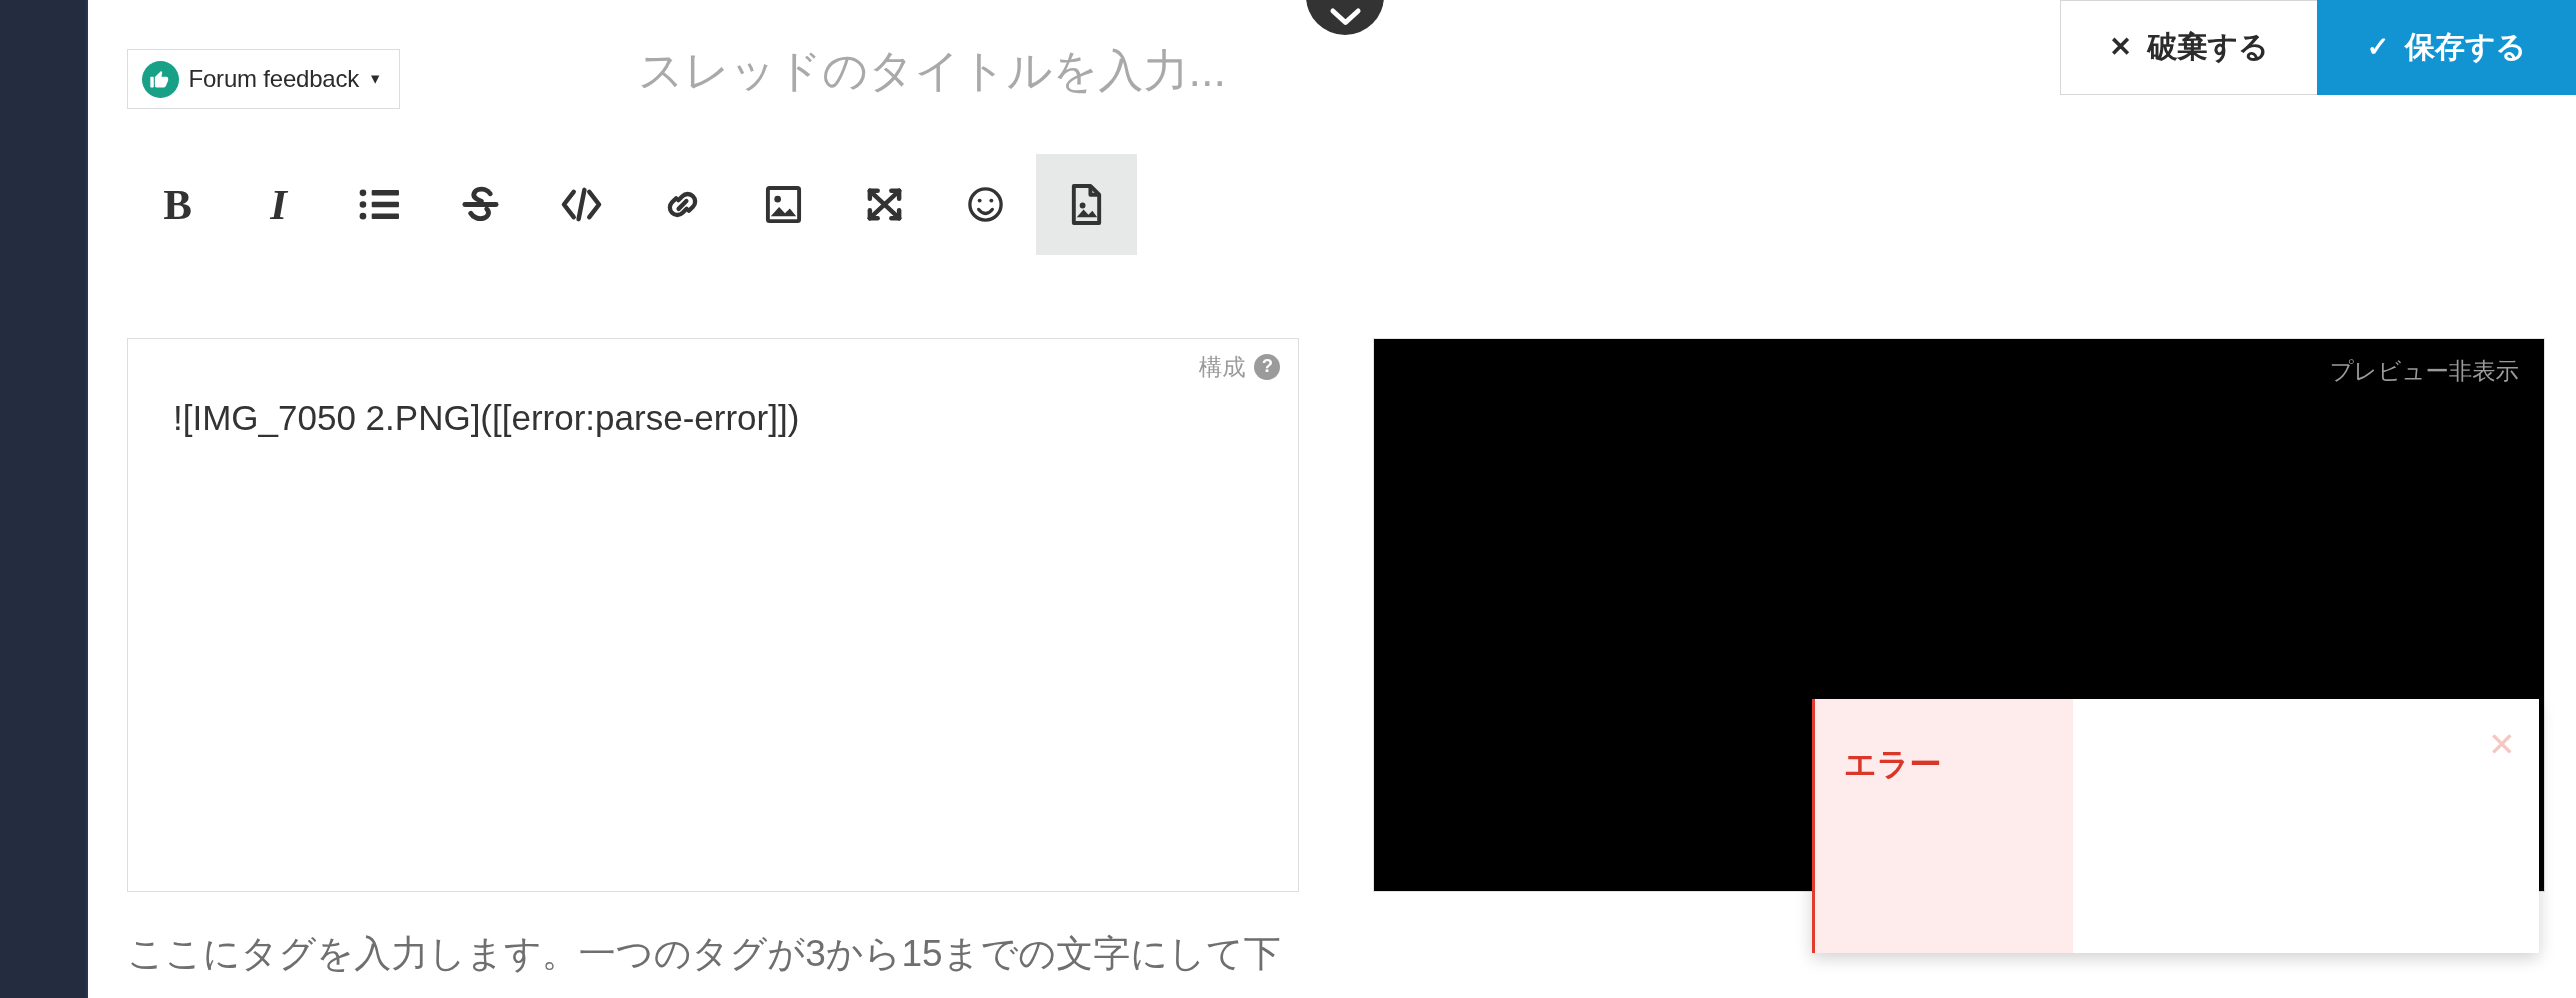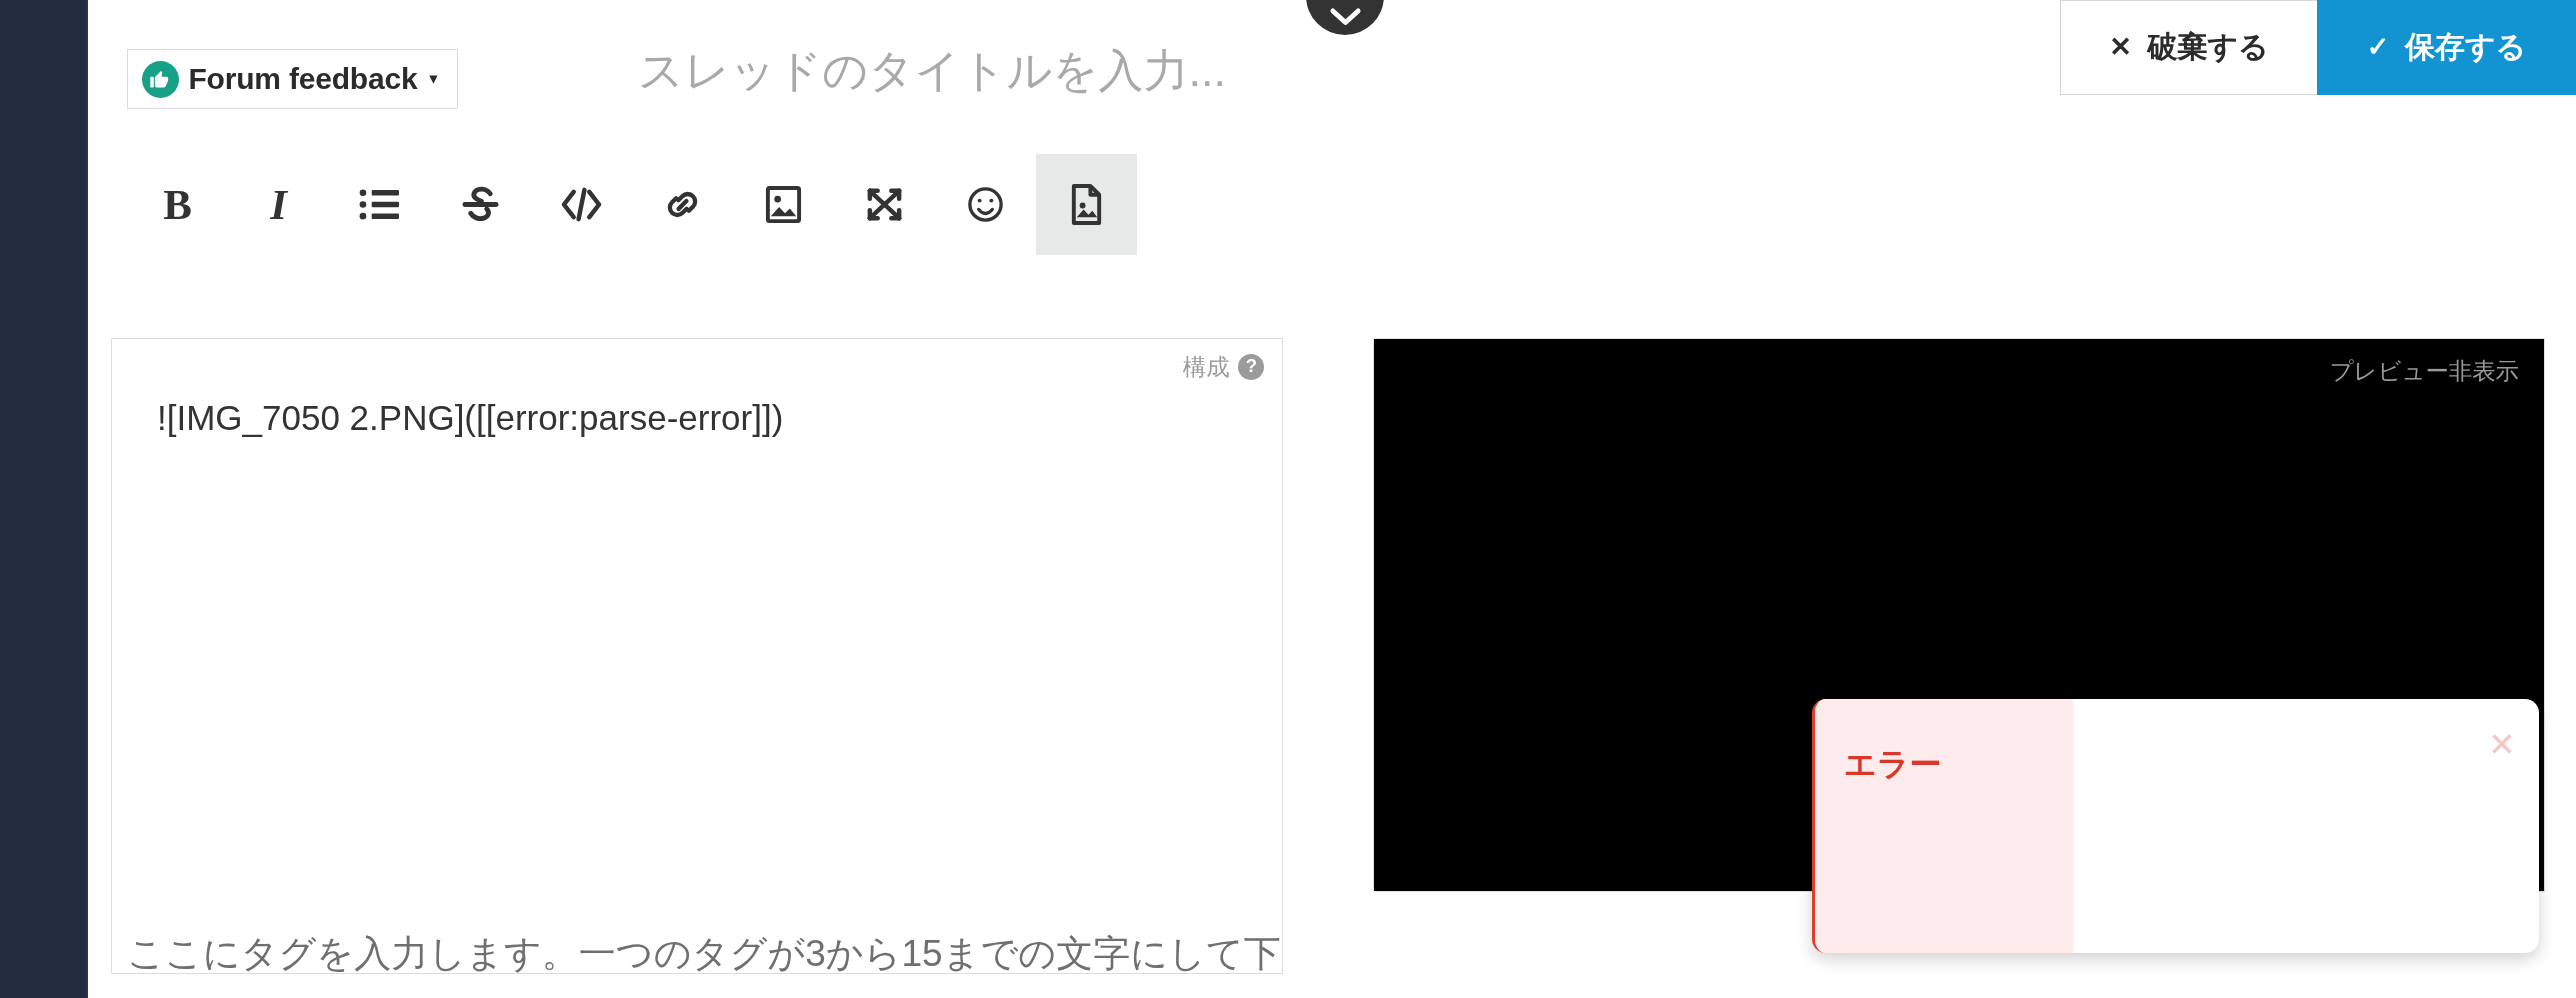--- a/index.html
+++ b/index.html
@@ -55,22 +55,22 @@
     width: 37px; height: 37px;
     border-radius: 50%;
     background: #19a188;
     display: flex;
     align-items: center;
     justify-content: center;
     flex: 0 0 auto;
   }
   .cat-icon svg { display: block; }
   .cat-label {
-    font-size: 30px;
-    font-weight: bold;
+    font-size: 24px;
+    font-weight: normal;
     color: #2b2b2b;
     letter-spacing: -0.2px;
     white-space: nowrap;
   }
   .cat-caret {
     font-size: 16.6px;
     color: #2b2b2b;
     margin-left: 2px;
     line-height: 1;
   }
@@ -169,22 +169,22 @@
     font-size: 43px;
     line-height: 1;
     color: #333333;
   }
   .txt-glyph.bold-g { font-weight: bold; font-family: "Liberation Serif", serif; }
   .txt-glyph.italic-g { font-style: italic; font-family: "Liberation Serif", serif; font-weight: bold; }
 
   
   .write-pane {
     position: absolute;
-    left: 111px; top: 338px;
-    width: 1172px; height: 636px;
+    left: 127px; top: 338px;
+    width: 1172px; height: 554px;
     background: #ffffff;
     border: 1px solid #dddddd;
   }
   .pane-tools {
     position: absolute;
     right: 17.6px; top: 11.7px;
     display: flex;
     align-items: center;
     gap: 8.8px;
     font-size: 23.4px;
@@ -251,21 +251,20 @@
   
   .toast {
     position: absolute;
     left: 1812px; top: 699px;
     width: 727px; height: 254px;
     background: #ffffff;
     border-left: 3.9px solid #e23c2e;
     box-shadow: 0 5.9px 15.6px rgba(0,0,0,0.18);
     z-index: 20;
     overflow: hidden;
-    border-radius: 14px;
   }
   .toast-tint {
     position: absolute;
     left: 0; top: 0;
     width: 258px; height: 100%;
     background: #fdeceb;
   }
   .toast-title {
     position: absolute;
     left: 29px; top: 44px;

